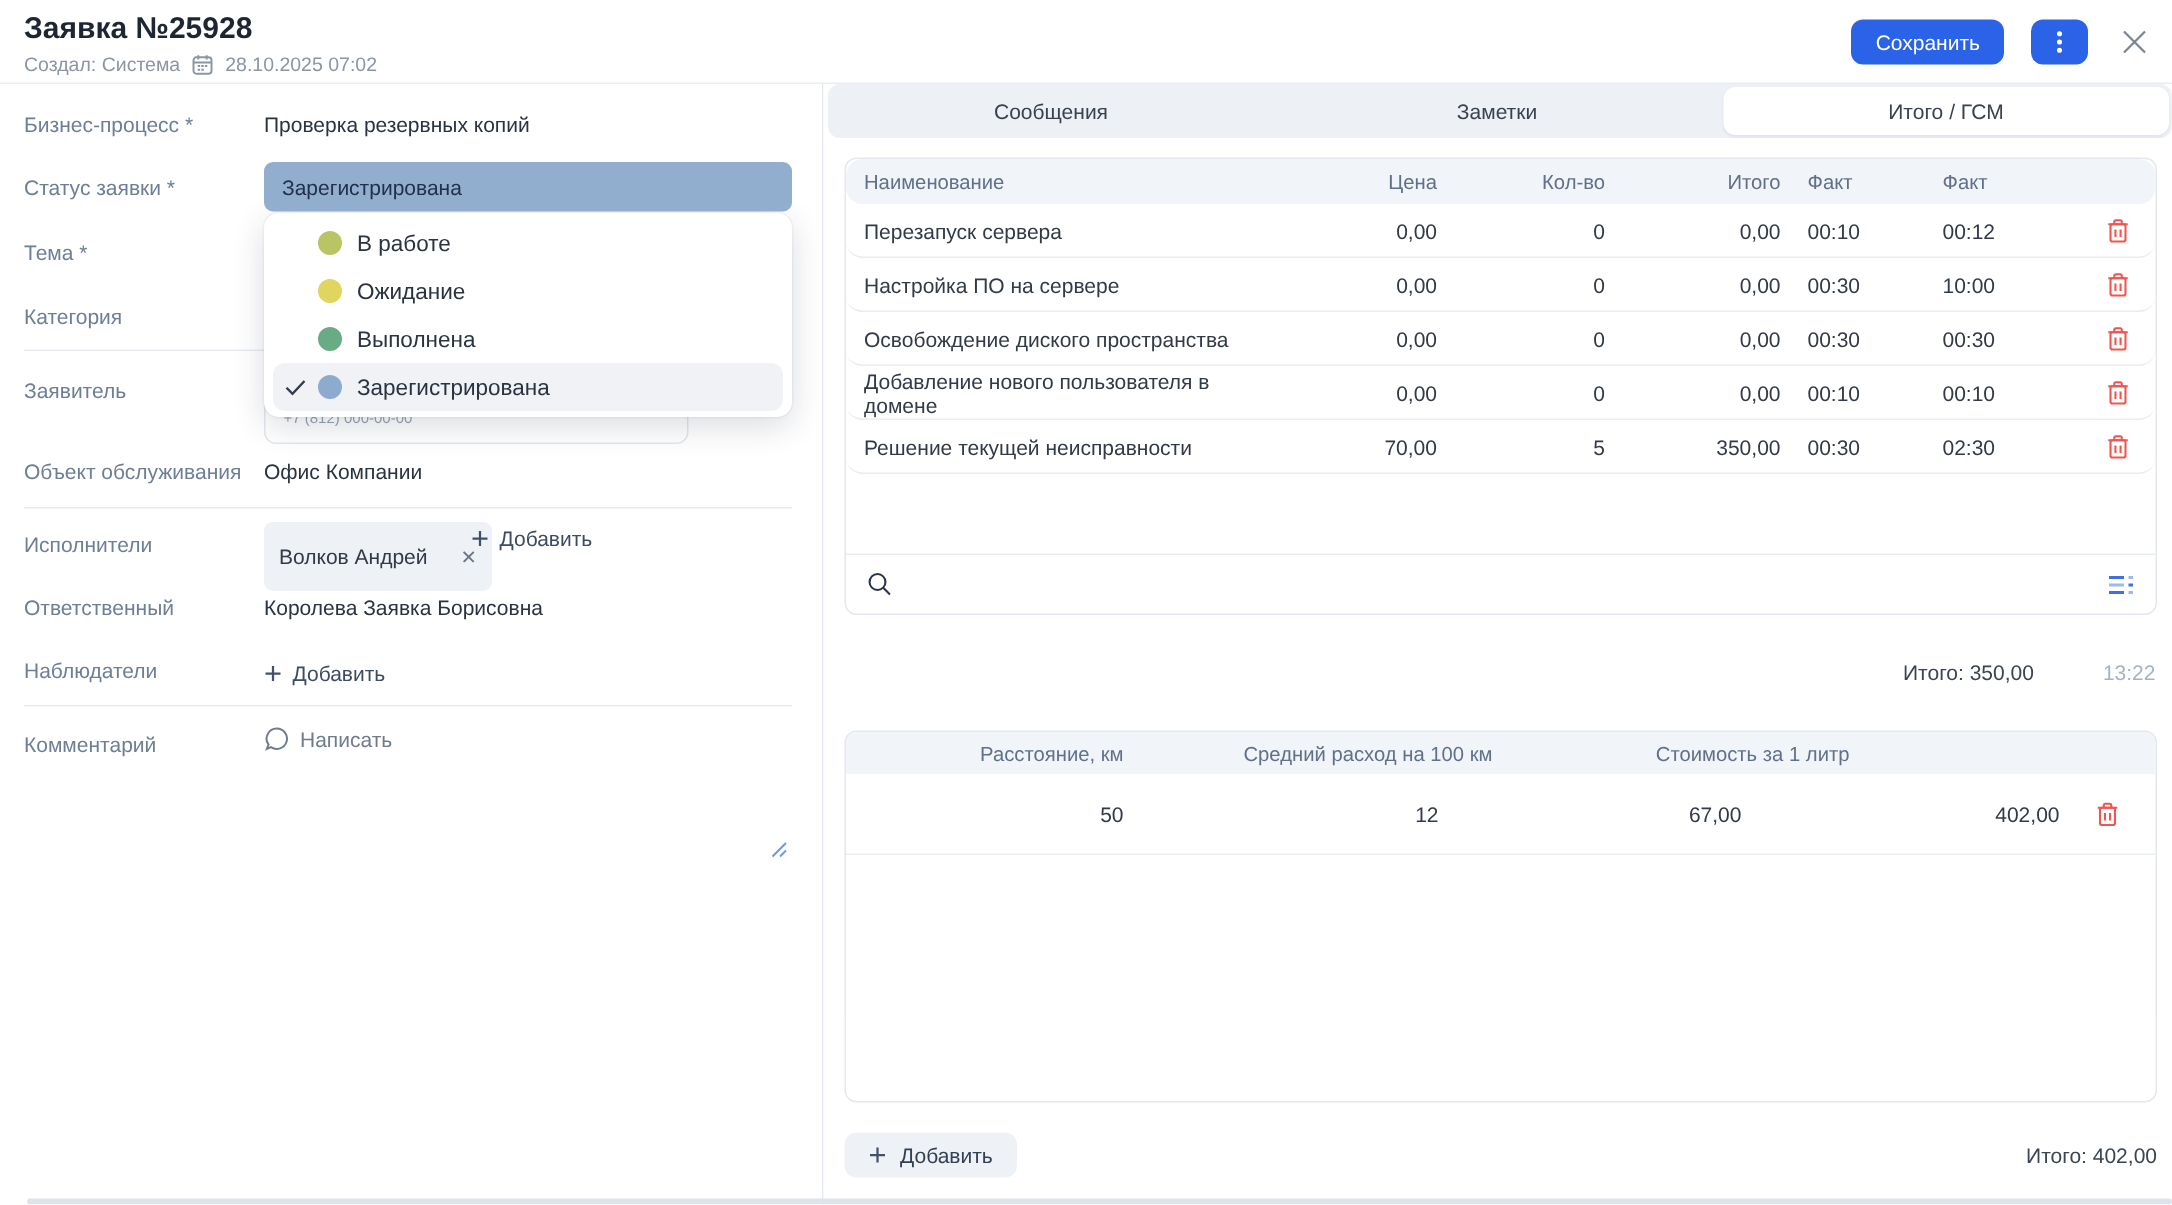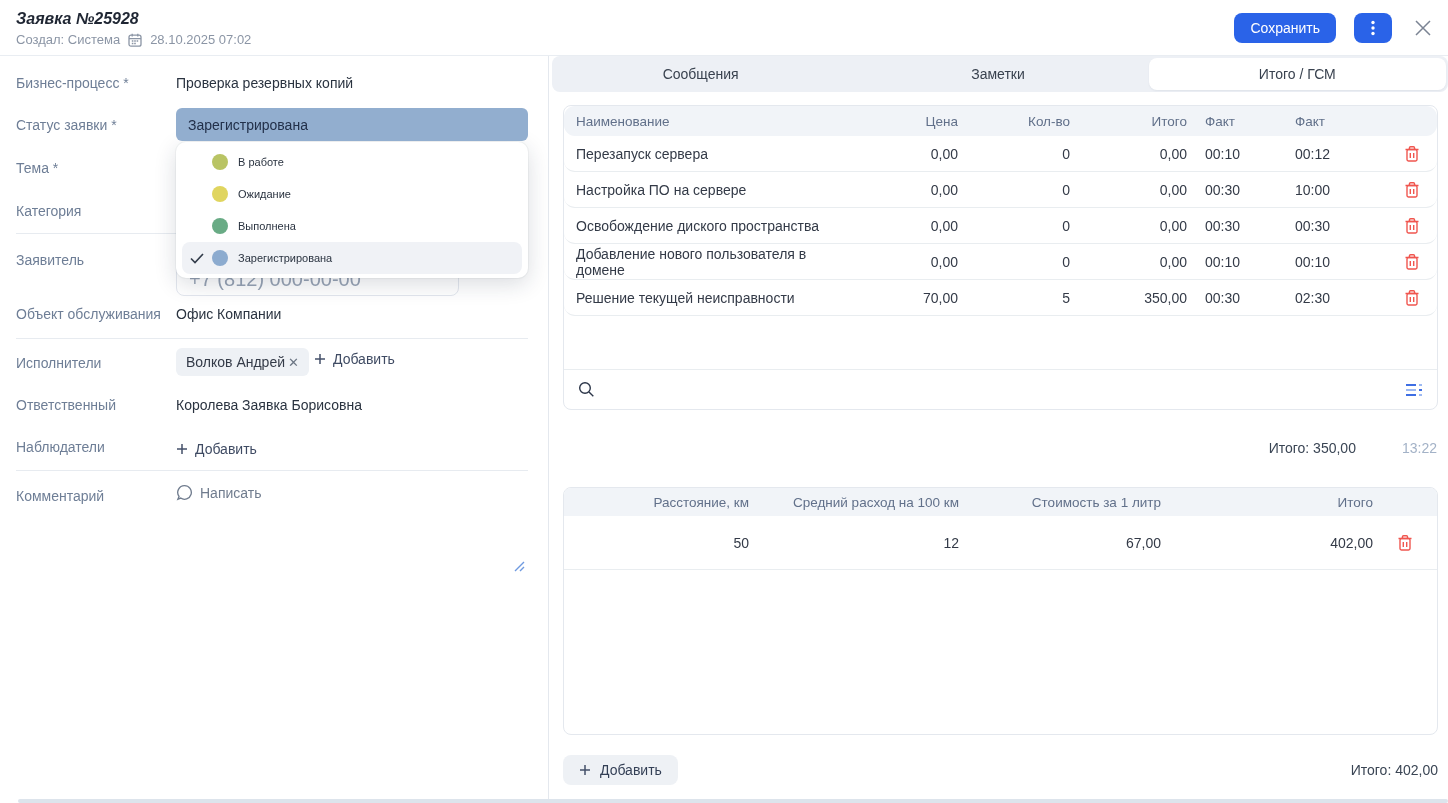--- a/index.html
+++ b/index.html
@@ -3,54 +3,54 @@
 <meta charset="utf-8">
 <style>
   * { margin:0; padding:0; box-sizing:border-box; }
   html,body { width:1448px; height:803px; }
   body { font-family:"Liberation Sans", sans-serif; background:#fff; color:#2a3340; overflow:hidden; }
   .app { position:relative; width:1448px; height:803px; background:#fff; }
 
   
   .topbar { height:56px; display:flex; justify-content:space-between; align-items:center;
             padding:0 16px 0 16px; border-bottom:1px solid #e9edf2; }
-  .win-title { font-size:16px; font-weight:700; color:#1f2633; margin-top:2px;font-style:italic; }
+  .win-title { font-size:20px; font-weight:700; color:#1f2633; margin-top:2px; }
   .win-sub { display:flex; align-items:flex-end; gap:8px; margin-top:4px; font-size:13px; color:#8b95a5; }
   .topbar-right { display:flex; align-items:center; gap:18px; }
   .btn-save { background:#2a63e8; color:#fff; border:none; border-radius:8px; height:30px;
               padding:0 16px; font-size:14px; font-family:inherit; cursor:pointer; }
   .btn-kebab { background:#2a63e8; border:none; border-radius:8px; width:38px; height:30px;
                display:flex; align-items:center; justify-content:center; cursor:pointer; }
   .close-x { display:flex; align-items:center; cursor:pointer; margin-left:4px; }
 
   .main { display:flex; height:747px; }
 
   
   .left-panel { width:549px; position:relative; border-right:1px solid #e4e8ee; background:#fff; flex:none; }
   .lbl { position:absolute; left:16px; font-size:14px; color:#6e7e96; }
   .val { position:absolute; left:176px; font-size:14px; color:#2a3340; }
   .divider { position:absolute; left:16px; width:512px; height:1px; background:#e7ebf0; }
 
   .status-select { position:absolute; left:176px; top:52px; width:352px; height:33px; border-radius:6px;
                    display:flex; align-items:center; padding-left:12px; font-size:14px; color:#22304a;
                    cursor:pointer; z-index:11; }
   .phone-input { position:absolute; left:176px; top:206px; width:283px; height:34px; border:1px solid #e3e7ee;
-                 border-radius:8px; font-family:inherit; font-size:20px; color:#97a3b4; padding-left:12px;
+                 border-radius:8px; font-family:inherit; font-size:10px; color:#97a3b4; padding-left:12px;
                  background:#fff; z-index:1; }
 
   .dropdown { position:absolute; left:176px; top:86px; width:352px; height:136px; background:#fff;
               border-radius:10px; box-shadow:0 6px 22px rgba(25,39,60,.16), 0 0 0 1px rgba(25,39,60,.04);
               z-index:10; padding:4px 0; }
-  .opt { height:32px; display:flex; align-items:center; padding-left:14px; cursor:pointer; font-size:11px; color:#2a3340; }
+  .opt { height:32px; display:flex; align-items:center; padding-left:14px; cursor:pointer; font-size:15px; color:#2a3340; }
   .opt .check { width:22px; display:flex; align-items:center; }
   .opt .dot { width:16px; height:16px; border-radius:50%; margin-right:10px; flex:none; }
   .opt.selected { background:#f0f2f6; border-radius:8px; margin:0 6px; padding-left:8px; }
 
-  .chip { position:absolute; left:176px; top:292px; height:28px; background:#eef1f5; border-radius:6px;
-          display:inline-flex; align-items:center; gap:3px; padding:0 10px; font-size:14px; color:#333a47; }
+  .chip { position:absolute; left:176px; top:292px; height:46px; background:#eef1f5; border-radius:6px;
+          display:inline-flex; align-items:center; gap:22px; padding:0 10px; font-size:14px; color:#333a47; }
   .chip .x { color:#6b7583; font-size:13px; cursor:pointer; }
   .add-link { display:inline-flex; align-items:center; gap:7px; font-size:14px; color:#3f4b63; cursor:pointer; }
   .write-link { position:absolute; left:176px; top:428px; display:inline-flex; align-items:center; gap:7px;
                 font-size:14px; color:#707c8e; cursor:pointer; }
   .resize-handle { position:absolute; left:512px; top:503px; cursor:nwse-resize; }
 
   
   .right-panel { flex:1; position:relative; background:#fff; }
   .tabbar { position:absolute; left:3px; right:0; top:0; height:36px; background:#edf0f5; border-radius:8px;
             display:flex; }
@@ -59,21 +59,21 @@
   .tab.active { background:#fff; border-radius:8px; margin:2px; box-shadow:0 1px 2px rgba(25,39,60,.06); }
 
   .tbl { position:absolute; left:14px; right:10px; border:1px solid #e4e8ee; border-radius:8px;
          overflow:hidden; display:flex; flex-direction:column; background:#fff; }
   .tbl1 { top:49px; height:305px; }
   .tbl2 { top:431px; height:248px; }
   .g1 { display:grid; grid-template-columns:280px 114px 112px 117px 90px 110px 1fr; align-items:center;border-radius:11px; }
   .g2 { display:grid; grid-template-columns:185px 210px 202px 212px 1fr; align-items:center; }
   .thead { background:#f1f4f8; font-size:13.5px; color:#61708a; }
   .tbl1 .thead { height:30px; }
-  .tbl2 .thead { height:28px; }
+  .tbl2 .thead { height:28px;gap:36px; }
   .trow { border-bottom:1px solid #e9edf0; font-size:14px; color:#333a47; }
   .tbl1 .trow { height:36px; }
   .tbl2 .trow { height:54px; }
   .c-name { padding-left:12px; text-align:left; }
   .c-num { text-align:right; }
   .c-time { padding-left:18px; text-align:left; }
   .c-del { display:flex; justify-content:center; align-items:center; cursor:pointer; }
   .spacer { flex:1; }
   .searchrow { height:40px; border-top:1px solid #e9edf0; display:flex; align-items:center; padding:0 14px; gap:10px; }
   .searchrow input { flex:1; border:none; outline:none; font-family:inherit; font-size:14px; color:#2a3340; }

